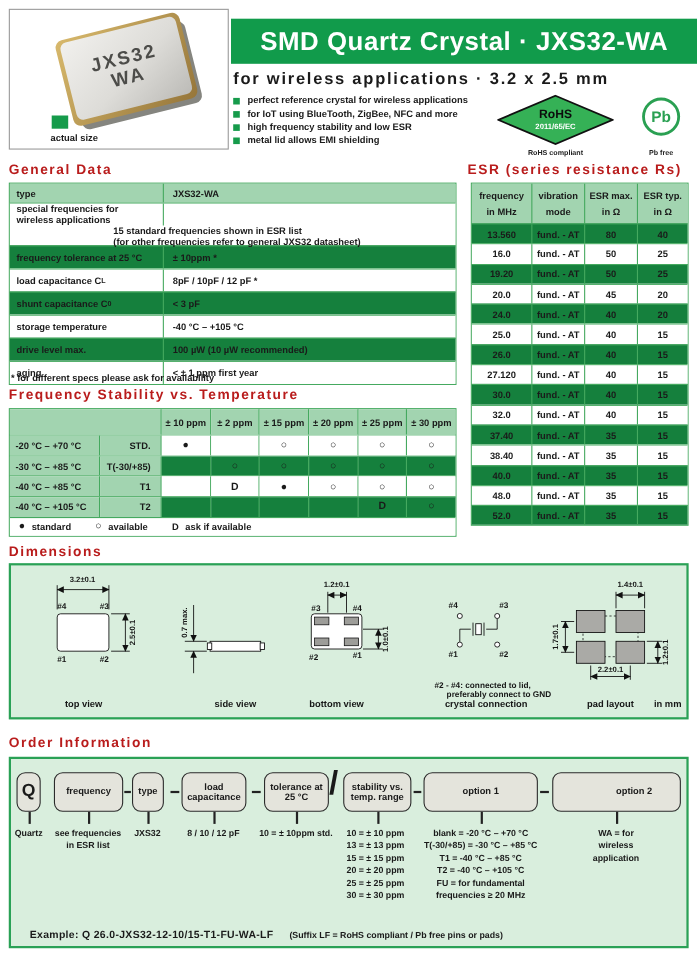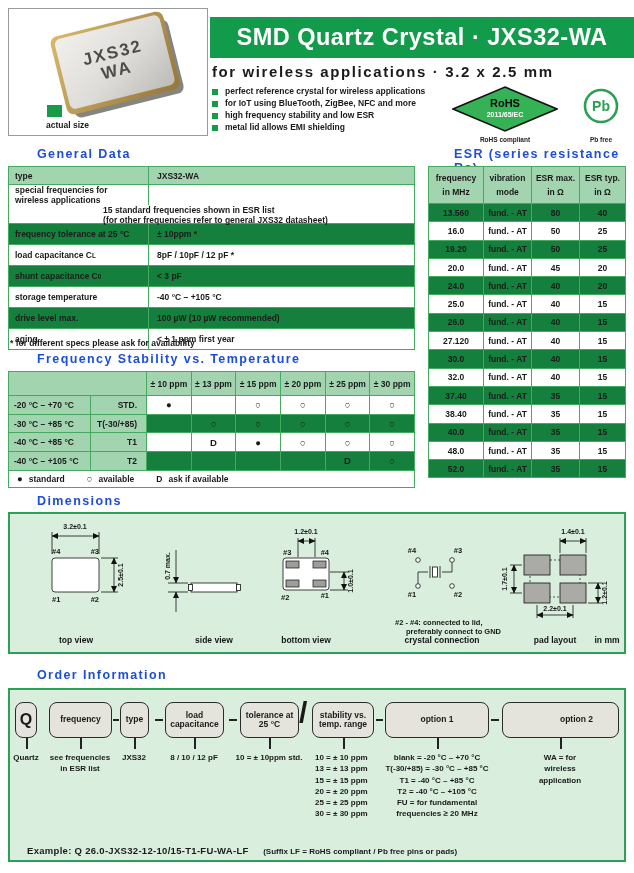--- a/index.html
+++ b/index.html
@@ -22,21 +22,21 @@
   .banner{left:210px;top:17px;width:424px;height:41px;background:#119b4b;display:flex;
           align-items:center;justify-content:center;}
   .banner div{color:#fff;font-weight:bold;font-size:23.5px;letter-spacing:0.5px;}
   .subtitle{left:212px;top:63px;font-size:15px;font-weight:bold;letter-spacing:1.6px;}
   .bullets{left:212px;top:87px;}
   .bullet-row{display:flex;align-items:flex-start;margin-bottom:3.5px;}
   .bullet-sq{width:6px;height:6px;background:#169b4b;margin-top:1.5px;margin-right:7px;flex:none;}
   .bullet-row span{font-size:8.5px;font-weight:bold;line-height:8.5px;text-align:center;}
   .badge-cap{font-size:6.5px;font-weight:bold;color:#222;text-align:center;}
   
-  .sec-h{font-size:12.5px;font-weight:bold;letter-spacing:1.4px;color:#1d4ed8;margin-left:29px;}
+  .sec-h{font-size:12.5px;font-weight:bold;letter-spacing:1.4px;color:#b91c1c;}
   
   .tbl{border:1px solid #45a95f;box-sizing:border-box;background:#fff;font-size:8.5px;font-weight:bold;}
   .trow{display:flex;border-top:1px solid #45a95f;box-sizing:border-box;align-items:center;}
   .trow:first-child{border-top:none;}
   .hfill{background:#a2d4b0;}
   .tint{background:#15803d;}
   .white{background:#ffffff;}
   
   .gd{left:8px;top:166px;width:407px;}
   .gd .lab{width:140px;padding-left:6px;border-right:1px solid #45a95f;box-sizing:border-box;align-self:stretch;display:flex;align-items:center;}
@@ -297,21 +297,21 @@
         <div class="c c3">35</div>
         <div class="c c4">15</div>
       </div>
   </div>
 
   <div class="abs sec-h" style="left:8px;top:352px;">Frequency Stability vs. Temperature</div>
   <div class="abs tbl fs">
     <div class="trow hrow">
       <div class="c hfill" style="width:138px;"></div>
       <div class="c cp hfill">± 10 ppm</div>
-      <div class="c cp hfill">± 13 ppm</div>
+      <div class="c cp hfill">± 2 ppm</div>
       <div class="c cp hfill">± 15 ppm</div>
       <div class="c cp hfill">± 20 ppm</div>
       <div class="c cp hfill">± 25 ppm</div>
       <div class="c cp hfill">± 30 ppm</div>
     </div>
     <div class="trow drow">
       <div class="c ctemp hfill">-20 °C – +70 °C</div>
         <div class="c ccode hfill">STD.</div>
       <div class="c cp white sym">●</div>
         <div class="c cp white sym"></div>

